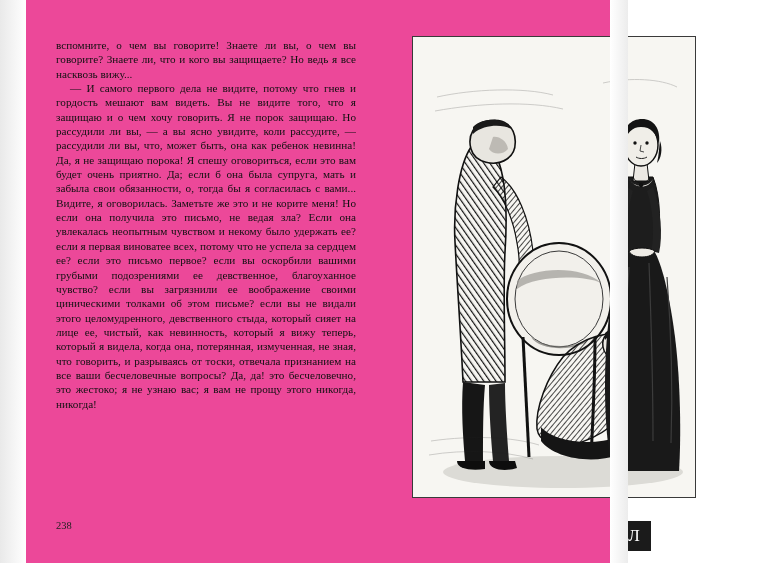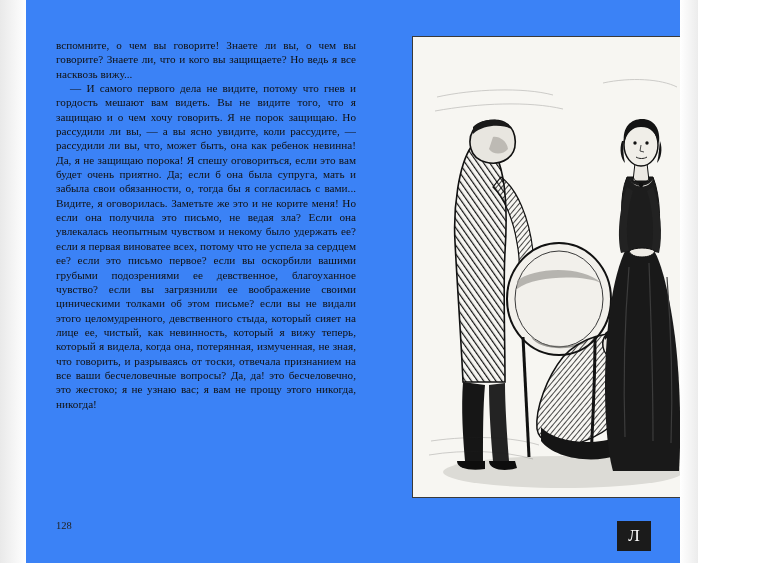--- a/index.html
+++ b/index.html
@@ -8,23 +8,23 @@
     background: #ffffff;
   }
   body {
     width: 770px;
     height: 563px;
     overflow: hidden;
     font-family: "Liberation Serif", serif;
   }
   .page {
     position: relative;
-    width: 698px;
+    width: 628px;
     height: 563px;
-    background: #3b82f6;
+    background: #ec4899;
   }
   
   .page::before {
     content: "";
     position: absolute;
     left: 0; top: 0; bottom: 0;
     width: 26px;
     background: linear-gradient(to right, #e9e9e9, #ffffff);
     pointer-events: none;
   }
@@ -96,21 +96,21 @@
 </head>
 <body>
 
 <div class="page">
 
   <div class="text-column">
     <p>вспомните, о чем вы говорите! Знаете ли вы, о чем вы говорите? Знаете ли, что и кого вы защищаете? Но ведь я все насквозь вижу...</p>
     <p class="indent">— И самого первого дела не видите, потому что гнев и гордость мешают вам видеть. Вы не видите того, что я защищаю и о чем хочу говорить. Я не порок защищаю. Но рассудили ли вы, — а вы ясно увидите, коли рассудите, — рассудили ли вы, что, может быть, она как ребенок невинна! Да, я не защищаю порока! Я спешу оговориться, если это вам будет очень приятно. Да; если б она была супруга, мать и забыла свои обязанности, о, тогда бы я согласилась с вами... Видите, я оговорилась. Заметьте же это и не корите меня! Но если она получила это письмо, не ведая зла? Если она увлекалась неопытным чувством и некому было удержать ее? если я первая виноватее всех, потому что не успела за сердцем ее? если это письмо первое? если вы оскорбили вашими грубыми подозрениями ее девственное, благоуханное чувство? если вы загрязнили ее воображение своими циническими толками об этом письме? если вы не видали этого целомудренного, девственного стыда, который сияет на лице ее, чистый, как невинность, который я вижу теперь, который я видела, когда она, потерянная, измученная, не зная, что говорить, и разрываясь от тоски, отвечала признанием на все ваши бесчеловечные вопросы? Да, да! это бесчеловечно, это жестоко; я не узнаю вас; я вам не прощу этого никогда, никогда!</p>
   </div>
 
-  <div class="page-number">128</div>
+  <div class="page-number">238</div>
 
   <div class="illustration">
     <svg class="illus-svg" viewBox="0 0 282 460" xmlns="http://www.w3.org/2000/svg">
       <defs>
         <pattern id="hatch" width="4" height="4" patternTransform="rotate(40)" patternUnits="userSpaceOnUse">
           <line x1="0" y1="0" x2="0" y2="4" stroke="#1a1a1a" stroke-width="1.6"></line>
         </pattern>
         <pattern id="hatch2" width="5" height="5" patternTransform="rotate(-35)" patternUnits="userSpaceOnUse">
           <line x1="0" y1="0" x2="0" y2="5" stroke="#111" stroke-width="2.4"></line>
         </pattern>

